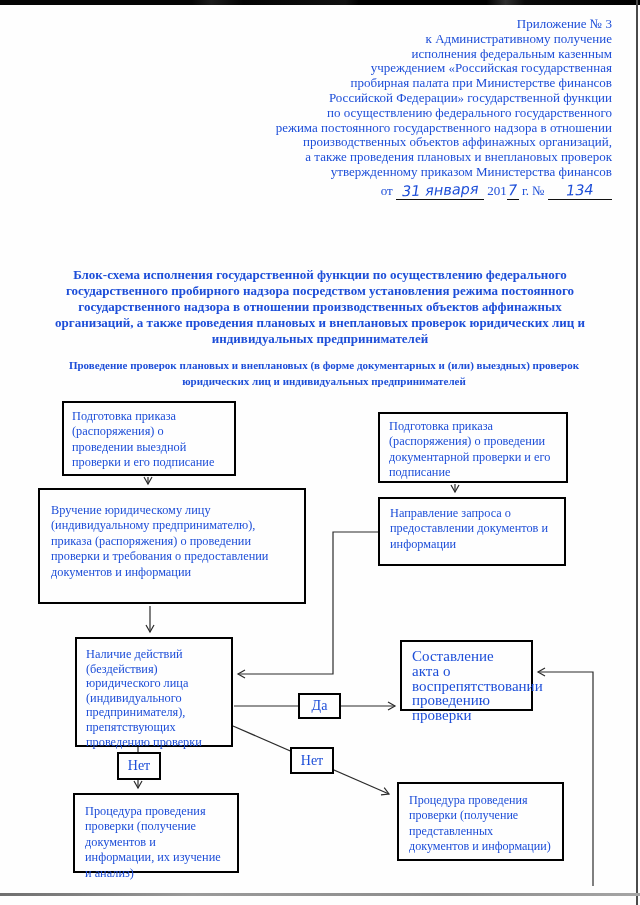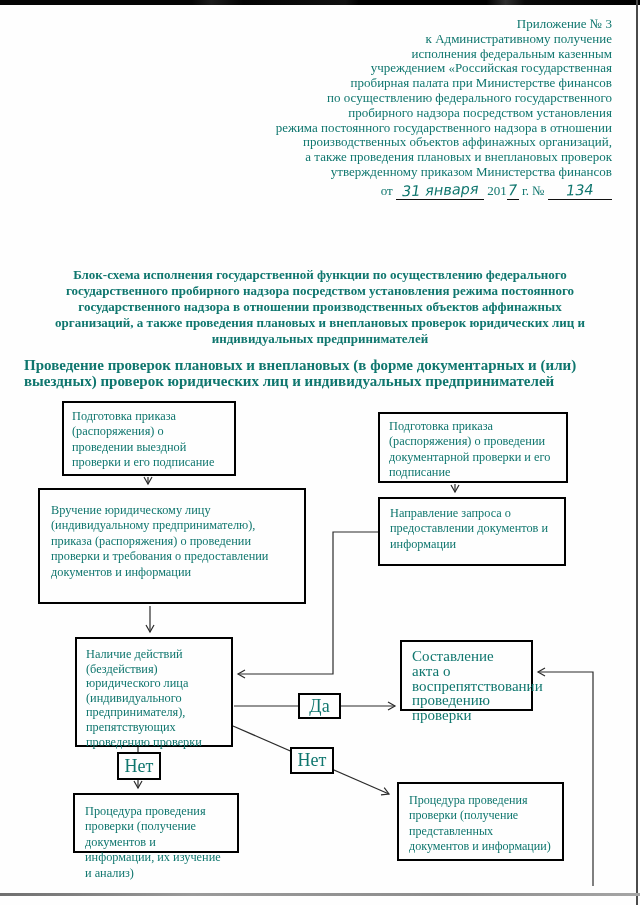--- a/index.html
+++ b/index.html
@@ -1,19 +1,19 @@
 <!DOCTYPE html>
 <html><head>
 <meta charset="utf-8">
 <style>
   html,body{margin:0;padding:0;background:#e8e8e8;}
   .page{
     position:relative;width:640px;height:905px;margin:0 auto;
     background:#fefefe;overflow:hidden;
-    font-family:"Liberation Serif", serif;color:#0f766e;
+    font-family:"Liberation Serif", serif;color:#1d4ed8;
   }
   
   .scan-top{position:absolute;left:0;top:0;width:640px;height:5px;
     background:linear-gradient(90deg,#050505 0%,#050505 30%,#1c1c1c 33%,#040404 38%,#111 54%,#000 56%,#000 76%,#2e2e2e 79%,#0a0a0a 82%,#000 100%);}
   .scan-right{position:absolute;right:2px;top:0;width:2px;height:905px;background:#4a4a4a;}
   .scan-bottom{position:absolute;left:0;top:893px;width:640px;height:3px;
     background:linear-gradient(90deg,#6f6f6f 0%,#9a9a9a 30%,#8d8d8d 70%,#a5a5a5 100%);}
   
   .appendix{position:absolute;top:17px;right:28px;width:362px;text-align:right;
     font-size:13px;line-height:14.8px;}
@@ -21,57 +21,57 @@
   .date-line{margin-top:3px;white-space:nowrap;font-size:13px;}
   .hand{font-family:"DejaVu Sans",sans-serif;font-style:italic;font-size:14.5px;
     display:inline-block;transform:rotate(-2deg);}
   .blank{display:inline-block;border-bottom:1.3px solid #111;text-align:center;height:16px;}
   .blank.date{min-width:88px;}
   .blank.num{min-width:64px;}
   .blank.digit{min-width:12px;}
   
   .doc-title{position:absolute;top:267px;left:40px;width:560px;text-align:center;
     font-weight:bold;font-size:13px;line-height:16px;}
-  .doc-subtitle{position:absolute;top:358px;left:24px;width:568px;
-    font-weight:bold;font-size:15px;line-height:15.8px;}
+  .doc-subtitle{position:absolute;top:358px;left:40px;width:568px;text-align:center;
+    font-weight:bold;font-size:11px;line-height:15.8px;}
   
   svg.wires{position:absolute;left:0;top:0;width:640px;height:905px;z-index:1;}
   .box{position:absolute;z-index:2;background:#fefefe;border:2.5px solid #000;
     box-sizing:border-box;font-size:12.3px;line-height:15.4px;text-align:left;}
   .box-a{left:62px;top:401px;width:174px;height:75px;padding:6px 8px;}
   .box-b{left:378px;top:412px;width:190px;height:71px;padding:5px 9px;}
   .box-c{left:38px;top:488px;width:268px;height:116px;padding:13px 11px;}
   .box-d{left:378px;top:497px;width:188px;height:69px;padding:7px 10px;}
   .box-e{left:75px;top:637px;width:158px;height:110px;padding:8px 9px;line-height:14.6px;}
   .box-f{left:400px;top:640px;width:133px;height:71px;padding:7px 10px;line-height:14.8px;font-size:15px;}
-  .box-j{left:73px;top:793px;width:166px;height:60px;padding:9px 10px;}
+  .box-j{left:73px;top:793px;width:166px;height:80px;padding:9px 10px;}
   .box-k{left:397px;top:782px;width:167px;height:79px;padding:9px 10px;font-size:12.1px;}
   .tag{position:absolute;z-index:2;background:#fefefe;border:2.5px solid #000;
-    box-sizing:border-box;font-size:18px;display:flex;align-items:center;justify-content:center;}
+    box-sizing:border-box;font-size:14px;display:flex;align-items:center;justify-content:center;}
   .tag-da{left:298px;top:693px;width:43px;height:26px;}
   .tag-net-l{left:117px;top:752px;width:44px;height:28px;}
   .tag-net-r{left:290px;top:747px;width:44px;height:27px;}
 </style>
 </head>
 <body>
 
 <div class="page">
 
   <div class="scan-top"></div>
   <div class="scan-right"></div>
   <div class="scan-bottom"></div>
 
   <div class="appendix">
     <div class="al">Приложение № 3</div>
     <div class="al">к Административному получение</div>
     <div class="al">исполнения федеральным казенным</div>
     <div class="al">учреждением «Российская государственная</div>
     <div class="al">пробирная палата при Министерстве финансов</div>
+    <div class="al">Российской Федерации» государственной функции</div>
     <div class="al">по осуществлению федерального государственного</div>
-    <div class="al">пробирного надзора посредством установления</div>
     <div class="al">режима постоянного государственного надзора в отношении</div>
     <div class="al">производственных объектов аффинажных организаций,</div>
     <div class="al">а также проведения плановых и внеплановых проверок</div>
     <div class="al">утвержденному приказом Министерства финансов</div>
     <div class="date-line">
       <span>от</span>
       <span class="blank date"><span class="hand">31 января</span></span>
       <span>201</span><span class="blank digit"><span class="hand">7</span></span>
       <span>г. №</span>
       <span class="blank num"><span class="hand">134</span></span>

